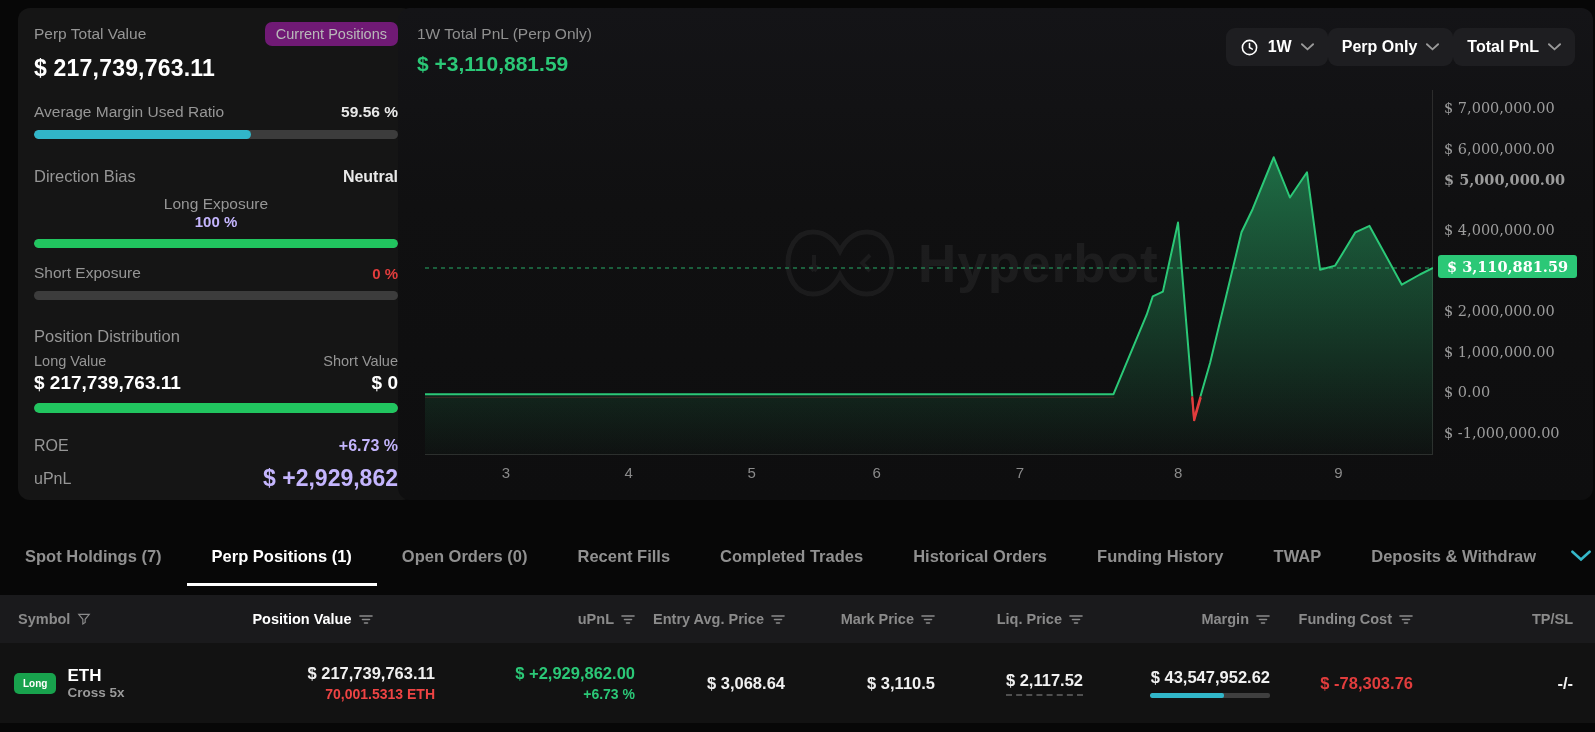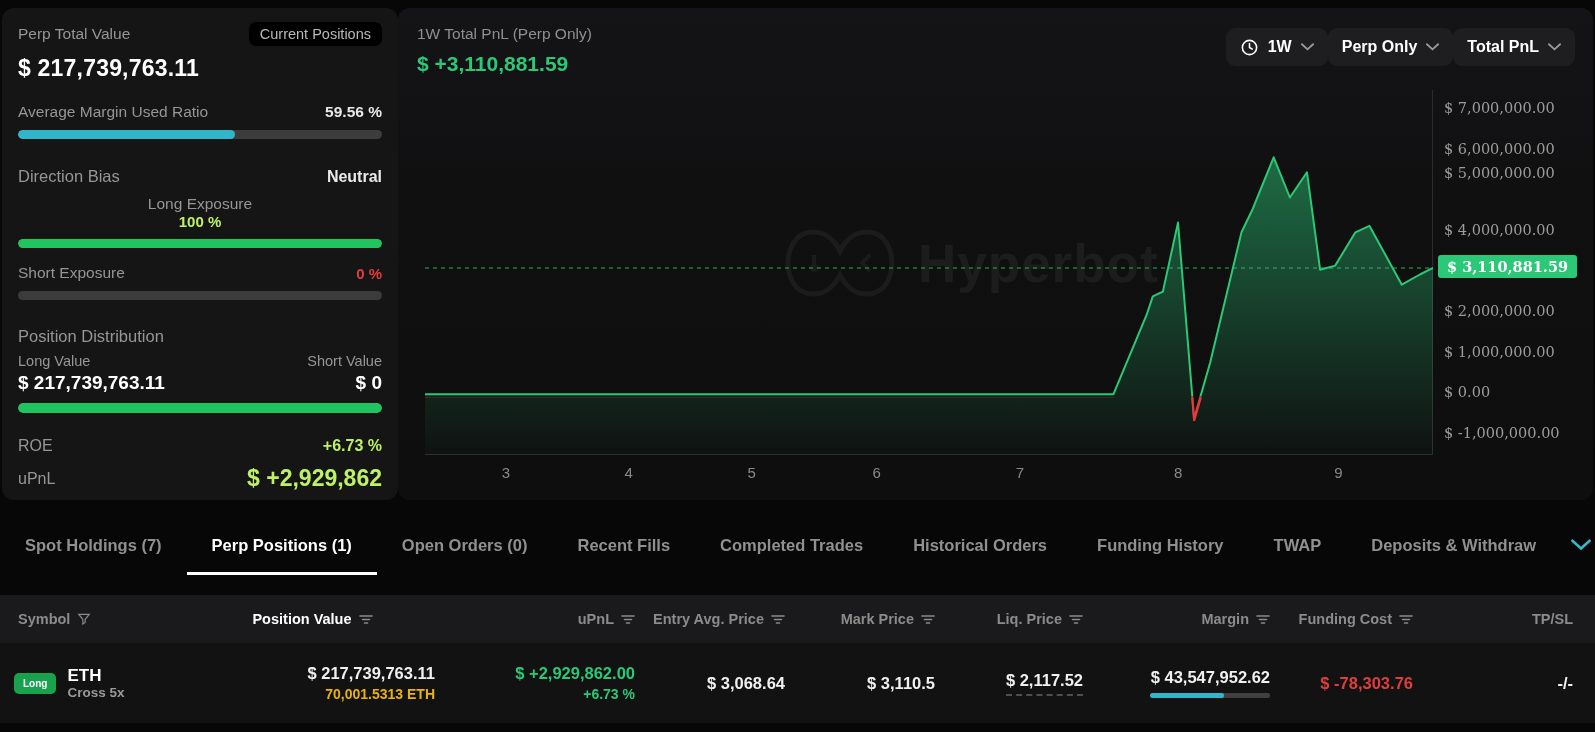--- a/index.html
+++ b/index.html
@@ -2,36 +2,36 @@
 <html><head>
 <meta charset="utf-8">
 <style>
   * { box-sizing: border-box; margin: 0; padding: 0; }
   html,body { width:1595px; height:732px; background:#070707; overflow:hidden;
     font-family:"Liberation Sans", sans-serif; -webkit-font-smoothing:antialiased; }
   #stage { position:relative; width:1595px; height:732px; }
 
   
   .card { position:absolute; border-radius:12px; }
-  #left-card { left:2px; top:8px; width:396px; height:492px; background:#151515; padding:14px 16px; }
+  #left-card { left:18px; top:8px; width:396px; height:492px; background:#151515; padding:14px 16px; }
   #chart-card { left:398px; top:8px; width:1195px; height:492px; overflow:hidden;
     background:linear-gradient(180deg,#141417 0%, #101011 40%, #0e0e0f 100%); }
 
   
   .row { display:flex; justify-content:space-between; align-items:center; }
   .lbl { color:#969696; font-size:15.5px; }
   .lbl-sm { color:#969696; font-size:14.5px; }
   .val-strong { color:#e9e9e9; font-weight:700; font-size:15.5px; }
   #perp-total-value { color:#fff; font-weight:800; font-size:23px; margin-top:9px; letter-spacing:.2px; }
-  .pill { background:#000000; color:#b9b9b9; font-size:14.5px; padding:4px 11px; border-radius:7px; }
+  .pill { background:#701a75; color:#b9b9b9; font-size:14.5px; padding:4px 11px; border-radius:7px; }
   .bar { width:100%; height:9px; border-radius:5px; background:#3c3c3c; overflow:hidden; margin-top:9px; }
   .bar-fill { height:100%; border-radius:5px; }
   .fill-cyan { background:#31b6c9; }
   .fill-green { background:#21c55f; }
-  .green-t { color:#bef264; }
+  .green-t { color:#c4b5fd; }
   .red-t { color:#e23d3d; }
   #dist-values { margin-top:3px; }
   #dist-values .big { color:#fff; font-weight:800; font-size:19px; }
   #roe-row { margin-top:24px; }
   #upnl-row { margin-top:10px; }
 
   
   #chart-title { position:absolute; left:19px; top:17px; color:#8f8f8f; font-size:15.5px; }
   #chart-value { position:absolute; left:19px; top:44px; color:#2bc877; font-weight:800; font-size:21px; }
   #controls { position:absolute; top:20px; right:18px; display:flex; gap:0; }
@@ -45,42 +45,42 @@
     font-size:14.5px; white-space:nowrap; }
   .xtick { position:absolute; color:#8a8a8a; font-size:15px; }
   #cur-badge { position:absolute; left:1040px; background:#2bc877; color:#fff;
     font-family:"DejaVu Serif", serif; font-weight:700; font-size:14.5px; padding:3px 9px;
     border-radius:3px; white-space:nowrap; }
   #watermark { position:absolute; left:386px; top:216px; display:flex; align-items:center; gap:22px;
     pointer-events:none; }
   #watermark-text { font-size:53px; font-weight:700; color:rgba(255,255,255,0.055); letter-spacing:1px; }
 
   
-  #tabs { position:absolute; top:515px; left:0; width:1266px; height:60px; display:flex; align-items:stretch; }
+  #tabs { position:absolute; top:526px; left:0; width:1266px; height:60px; display:flex; align-items:stretch; }
   .tab { display:flex; align-items:center; padding:0 25px; color:#909090; font-weight:700;
     font-size:16.5px; position:relative; cursor:pointer; white-space:nowrap; }
   .tab.active { color:#fff; }
   .tab.active::after { content:""; position:absolute; left:0; right:0; bottom:0; height:3px; background:#fff; }
   #tabs-more { margin-left:auto; display:flex; align-items:center; padding:0 10px; cursor:pointer; }
 
   
   .grid { display:grid; grid-template-columns:190px 245px 200px 150px 150px 148px 187px 143px 1fr;
     align-items:center; width:1595px; }
   #thead { position:absolute; top:595px; left:0; height:48px; background:#1a1a1c;
     color:#8b8b8b; font-size:14.5px; font-weight:600; }
   .hcell { display:flex; align-items:center; gap:7px; white-space:nowrap; }
   .hcell.right { justify-content:flex-end; }
   .hcell.center { justify-content:center; }
   .hcell.left { padding-left:18px; }
   .hcell.pad-r { padding-right:22px; }
   .hcell.active-col { color:#fff; font-weight:700; }
   #trow { position:absolute; top:643px; left:0; height:80px; background:#121212; }
   .cell { display:flex; flex-direction:column; align-items:flex-end; justify-content:center; gap:3px; }
   .cell .main { color:#f0f0f0; font-weight:700; font-size:16.5px; white-space:nowrap; }
-  .cell .sub { color:#eab308; font-weight:600; font-size:14px; white-space:nowrap; }
+  .cell .sub { color:#ef4444; font-weight:600; font-size:14px; white-space:nowrap; }
   .cell.green .main, .cell.green .sub { color:#2bc877; }
   .cell.red .main { color:#e23d3d; }
   .cell.pad-r { padding-right:22px; }
   #symbol-cell { flex-direction:row; justify-content:flex-start; align-items:center;
     gap:11px; padding-left:14px; }
   #side-badge { background:#18a24d; color:#fff; font-weight:700; font-size:10px;
     padding:5px 9px; border-radius:5px; }
   #symbol-name { color:#fff; font-weight:800; font-size:17px; line-height:19px; }
   #symbol-lev { color:#9a9a9a; font-weight:700; font-size:13.5px; }
   .dotted { border-bottom:2px dashed #4f4f4f; padding-bottom:4px; }
@@ -207,21 +207,21 @@
       <polygon points="0.0,304.2 688.5,304.2 721.7,224.7 727.8,206.4 737.9,201.6 753.0,132.6 769.1,328.5 785.2,272.5 816.5,142.3 827.6,119.2 848.7,67.3 864.9,107.5 882.0,82.3 895.1,179.7 910.2,175.6 930.4,142.3 944.5,135.9 976.8,194.7 994.9,184.5 1008.0,178.0 1008,365 0,365" fill="url(#ag)"></polygon>
       <polyline points="0.0,304.2 688.5,304.2 721.7,224.7 727.8,206.4 737.9,201.6 753.0,132.6 769.1,328.5 785.2,272.5 816.5,142.3 827.6,119.2 848.7,67.3 864.9,107.5 882.0,82.3 895.1,179.7 910.2,175.6 930.4,142.3 944.5,135.9 976.8,194.7 994.9,184.5 1008.0,178.0" fill="none" stroke="#e23d3d" stroke-width="2" transform="translate(0,2.5)" clip-path="url(#fringe)"></polyline>
       <polyline points="0.0,304.2 688.5,304.2 721.7,224.7 727.8,206.4 737.9,201.6 753.0,132.6 769.1,328.5 785.2,272.5 816.5,142.3 827.6,119.2 848.7,67.3 864.9,107.5 882.0,82.3 895.1,179.7 910.2,175.6 930.4,142.3 944.5,135.9 976.8,194.7 994.9,184.5 1008.0,178.0" fill="none" stroke="#e23d3d" stroke-width="2" clip-path="url(#below)"></polyline>
       <polyline points="0.0,304.2 688.5,304.2 721.7,224.7 727.8,206.4 737.9,201.6 753.0,132.6 769.1,328.5 785.2,272.5 816.5,142.3 827.6,119.2 848.7,67.3 864.9,107.5 882.0,82.3 895.1,179.7 910.2,175.6 930.4,142.3 944.5,135.9 976.8,194.7 994.9,184.5 1008.0,178.0" fill="none" stroke="#2bc877" stroke-width="2" stroke-linejoin="round" clip-path="url(#above)"></polyline>
       <line x1="0" y1="178.00313551666667" x2="1008" y2="178.00313551666667" stroke="#2bc877" stroke-width="1" stroke-dasharray="4 4" opacity="0.85"></line>
     </svg>
       </div>
     <div id="cur-badge" style="top: 247px;">$ 3,110,881.59</div>
   <span class="ytick" style="top: 92.2778px;">$ 7,000,000.00</span>
       <span class="ytick" style="top: 132.833px;">$ 6,000,000.00</span>
-      <span class="ytick" style="top: 157px;">$ 5,000,000.00</span>
+      <span class="ytick" style="top: 163px; font-weight: bold;">$ 5,000,000.00</span>
       <span class="ytick" style="top: 213.944px;">$ 4,000,000.00</span>
       <span class="ytick" style="top: 295.056px;">$ 2,000,000.00</span>
       <span class="ytick" style="top: 335.611px;">$ 1,000,000.00</span>
       <span class="ytick" style="top: 376.167px;">$ 0.00</span>
       <span class="ytick" style="top: 416.722px;">$ -1,000,000.00</span>
       <span class="xtick" style="left: 103.64px; top: 456px;">3</span>
       <span class="xtick" style="left: 226.616px; top: 456px;">4</span>
       <span class="xtick" style="left: 349.592px; top: 456px;">5</span>
       <span class="xtick" style="left: 474.584px; top: 456px;">6</span>
       <span class="xtick" style="left: 617.72px; top: 456px;">7</span>

